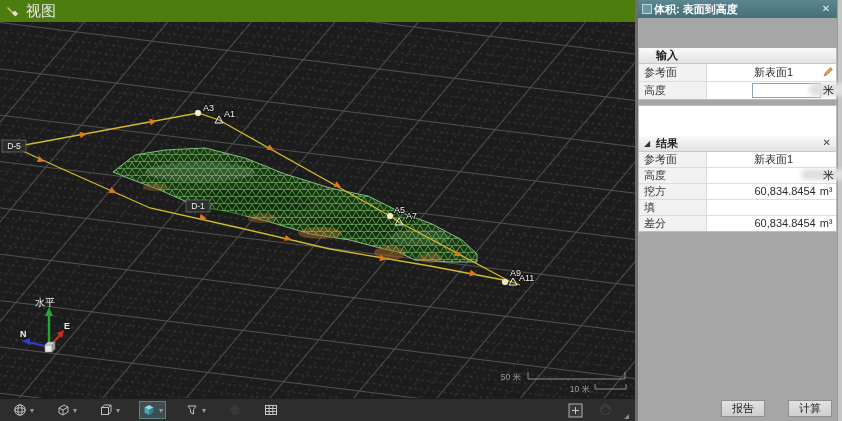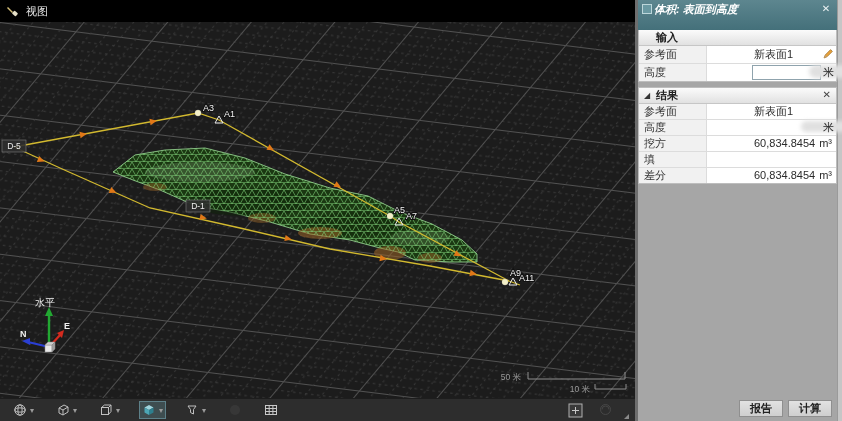--- a/index.html
+++ b/index.html
@@ -4,62 +4,62 @@
 <style>
   html,body{margin:0;padding:0;}
   body{
     width:842px;height:421px;overflow:hidden;position:relative;
     background:#1c1c1c;
     font-family:"Liberation Sans","DejaVu Sans",sans-serif;
     -webkit-font-smoothing:antialiased;
   }
   
   .left{position:absolute;left:0;top:0;width:635px;height:421px;}
-  .tabbar{position:absolute;left:0;top:0;width:635px;height:22px;background:#000000;
-    border-bottom:1px solid #272727;display:flex;align-items:center;color:#e8e8e8;font-size:11px;}
+  .tabbar{position:absolute;left:0;top:0;width:635px;height:22px;background:#4d7c0f;
+    border-bottom:1px solid #272727;display:flex;align-items:center;color:#e8e8e8;font-size:15px;}
   .tabicon{width:14px;height:14px;margin:0 6px 0 6px;display:inline-block;}
   .scene{position:absolute;left:0;top:22px;width:635px;height:376px;}
   .toolbar{position:absolute;left:0;top:398px;width:635px;height:23px;background:#2d2d2d;
     border-top:1px solid #1d1d1d;display:flex;align-items:center;padding-left:10px;box-sizing:border-box;}
   .tool{display:flex;align-items:center;margin-right:6px;padding:1px 2px;border:1px solid transparent;}
   .tool.active{background:#3e4d50;border:1px solid #5d8089;}
   .caret{color:#9a9a9a;font-size:8px;margin-left:3px;}
   .tgap{width:10px;}
   .tool-right{position:absolute;right:48px;top:3px;display:flex;align-items:center;}
   .ghosticon{opacity:.35;}
   .corner-chev{position:absolute;right:6px;bottom:2px;width:0;height:0;
     border-left:5px solid transparent;border-bottom:5px solid #8a8a8a;}
   .plusbox{position:absolute;right:52px;top:4px;}
   
   .split{position:absolute;left:635px;top:0;width:3px;height:421px;background:#6e6e6e;}
   .edge{position:absolute;left:837px;top:0;width:5px;height:421px;background:#c6c6c6;border-left:1px solid #9a9a9a;box-sizing:border-box;}
   
   .panel{position:absolute;left:638px;top:0;width:199px;height:421px;background:#a6a6a6;font-size:11px;color:#2b2b2b;}
-  .ptitle{position:relative;height:30px;background:linear-gradient(#5d868f,#44707a);
-    color:#fff;font-weight:bold;font-size:11px;line-height:18px;padding-left:16px;box-sizing:border-box;font-style:italic;}
+  .ptitle{position:relative;height:18px;background:linear-gradient(#5d868f,#44707a);
+    color:#fff;font-weight:bold;font-size:11px;line-height:18px;padding-left:16px;box-sizing:border-box;}
   .ptitle .dlgicon{position:absolute;left:4px;top:4px;width:10px;height:10px;border:1px solid #bcd6da;background:#6a99a2;box-sizing:border-box;}
   .pclose{position:absolute;right:4px;top:0;width:14px;height:18px;line-height:18px;text-align:center;color:#ecf2f3;font-size:10px;cursor:default;}
   .ptable{border:1px solid #bdbdbd;border-top:none;background:#fff;}
   .shdr{height:15px;background:linear-gradient(#fbfbfb,#e1e1e1);border-bottom:1px solid #c6c6c6;
-    font-weight:bold;color:#222;display:flex;align-items:center;padding-left:17px;position:relative;}
+    font-weight:bold;color:#222;display:flex;align-items:center;padding-left:17px;position:relative;margin-top:30px;}
   .shdr .expander{position:absolute;left:5px;top:3px;font-size:8px;color:#333;}
   .shdr .sclose{position:absolute;right:5px;top:1px;color:#444;font-size:10px;}
   .prow{display:flex;border-bottom:1px solid #dcdcdc;background:#fff;}
   .prow.h17{height:17px;line-height:16px;}
   .prow.h15{height:15px;line-height:14px;}
   .plabel{width:68px;background:#f1f1f1;border-right:1px solid #dcdcdc;padding-left:5px;box-sizing:border-box;color:#333;}
   .pvalue{flex:1;position:relative;padding:0 3px;box-sizing:border-box;margin-left:44px;}
-  .pvalue.num{text-align:left;padding-right:3px;}
+  .pvalue.num{text-align:center;padding-right:3px;}
   .unit{display:inline-block;margin-left:4px;}
   .unit-right{position:absolute;right:2px;top:0;}
   .field{position:absolute;left:1px;top:1px;right:15px;bottom:1px;background:#fff;border:1px solid #8fa3ad;}
   .blob{position:absolute;background:#e0e0e0;border-radius:7px;filter:blur(2px);}
   .pencil{position:absolute;right:2px;top:2px;}
   .gapfill{height:5px;background:#a6a6a6;}
-  .pbuttons{position:absolute;right:5px;bottom:4px;display:flex;gap:5px;font-weight:bold;}
+  .pbuttons{position:absolute;right:5px;bottom:4px;display:flex;gap:23px;}
   .pbtn{width:44px;height:17px;background:linear-gradient(#e2e2e2,#cfcfcf);border:1px solid #8f8f8f;
     font-size:11px;line-height:15px;text-align:center;color:#222;box-sizing:border-box;}
 </style>
 </head>
 <body>
 
 <div class="left">
 
   <div class="tabbar">
     <span class="tabicon">

